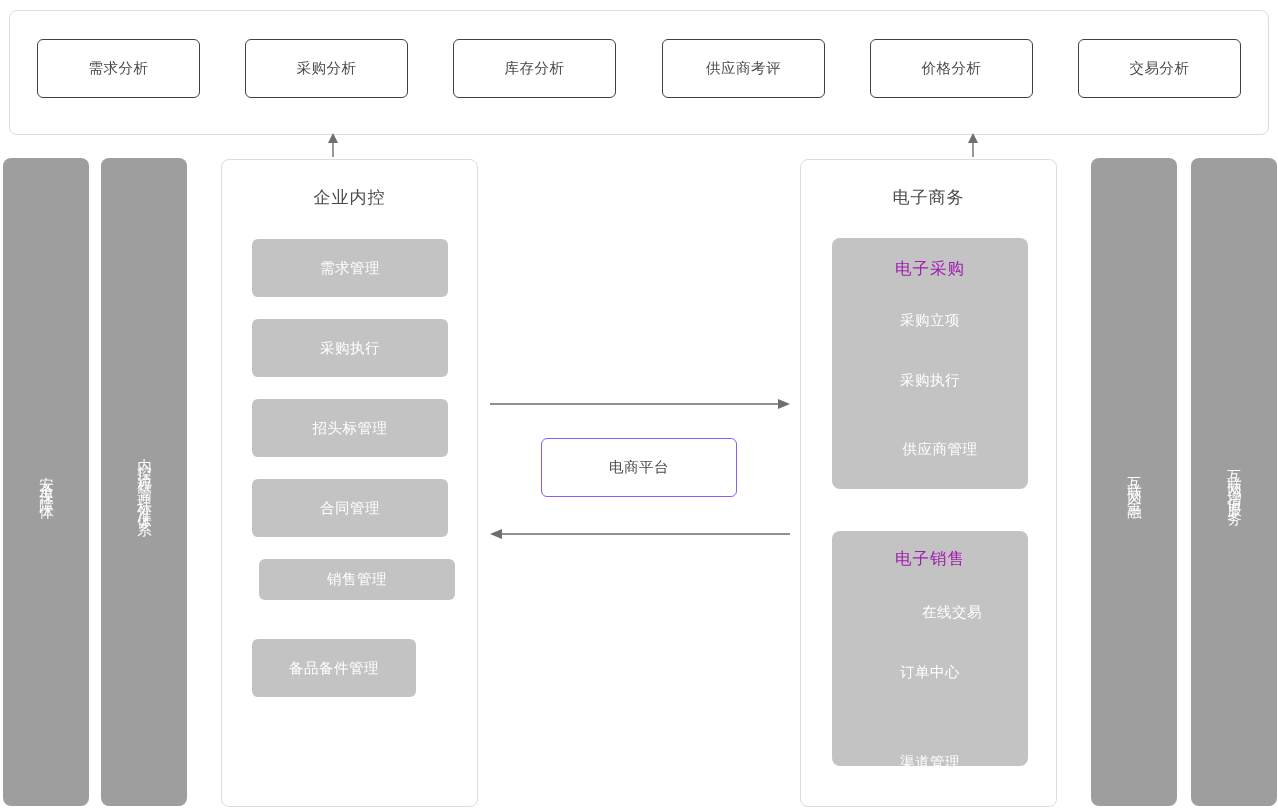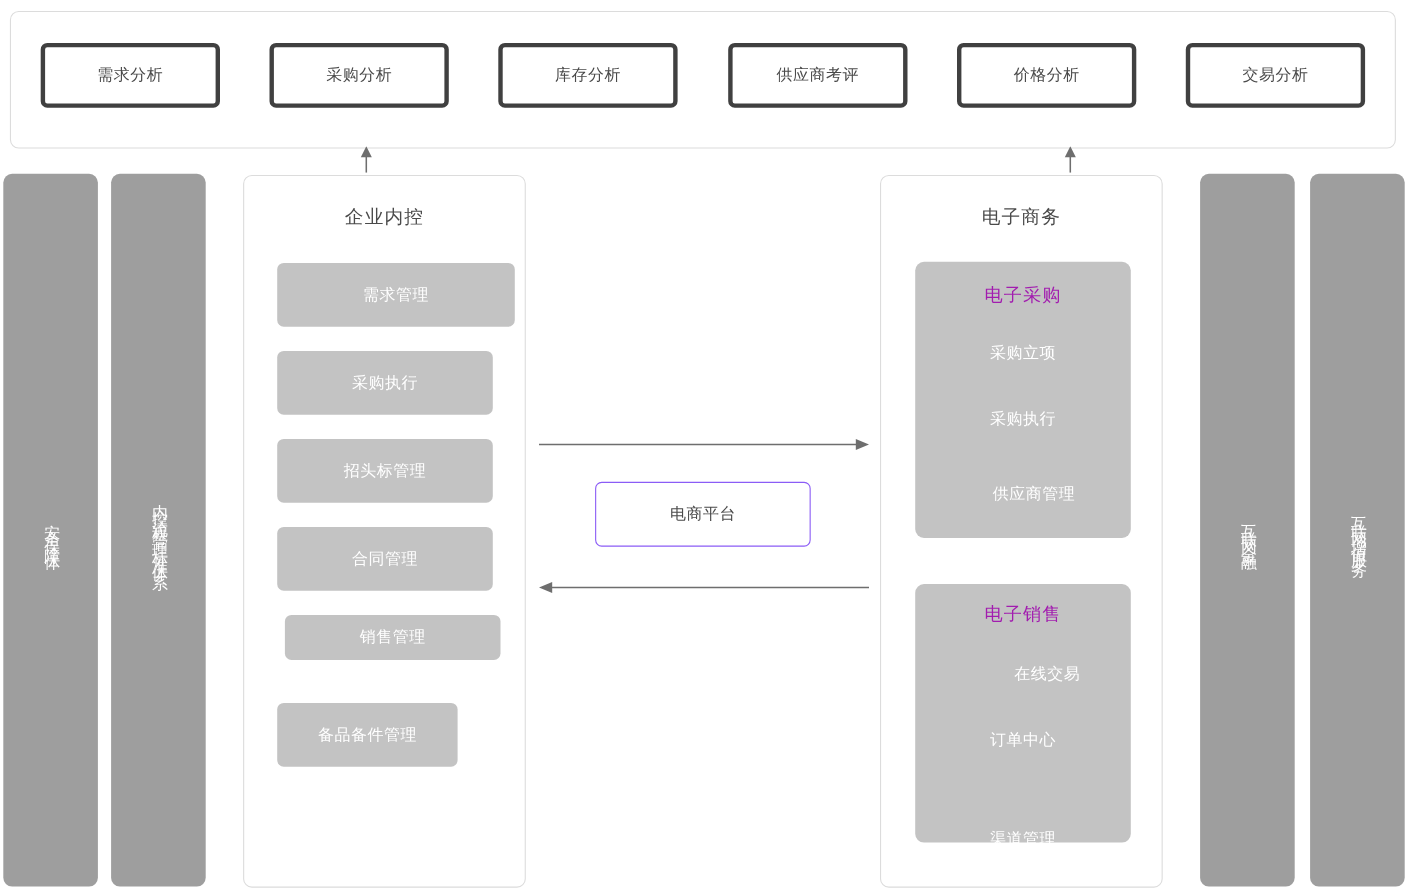--- a/index.html
+++ b/index.html
@@ -25,21 +25,21 @@
     height: 125px;
     border: 1px solid #dcdcdc;
     border-radius: 8px;
     background: #ffffff;
   }
   .analysis-card {
     position: absolute;
     top: 28px;
     width: 163px;
     height: 59px;
-    border: 4px solid #404040;
+    border: 1px solid #404040;
     border-radius: 6px;
     background: #ffffff;
     display: flex;
     align-items: center;
     justify-content: center;
     color: #4a4a4a;
     font-size: 14.5px;
     letter-spacing: 0.5px;
   }
 
@@ -183,21 +183,21 @@
   <div class="pillar" style="left:3px; top:158px; width:86px; height:648px;">
     <div class="pillar-label">安全保障体</div>
   </div>
   <div class="pillar" style="left:101px; top:158px; width:86px; height:648px;">
     <div class="pillar-label">内控流程管理标准体系</div>
   </div>
 
   <div class="panel" style="left:221px; top:159px; width:257px; height:648px;">
     <div class="panel-title">企业内控</div>
 
-    <div class="chip" style="left:30px; top:79px;  width:216px; height:58px;">
+    <div class="chip" style="left:30px; top:79px;  width:196px; height:58px;">
         <span>需求管理</span>
       </div>
     <div class="chip" style="left:30px; top:159px; width:196px; height:58px;">
         <span>采购执行</span>
       </div>
     <div class="chip" style="left:30px; top:239px; width:196px; height:58px;">
         <span>招头标管理</span>
       </div>
     <div class="chip" style="left:30px; top:319px; width:196px; height:58px;">
         <span>合同管理</span>

